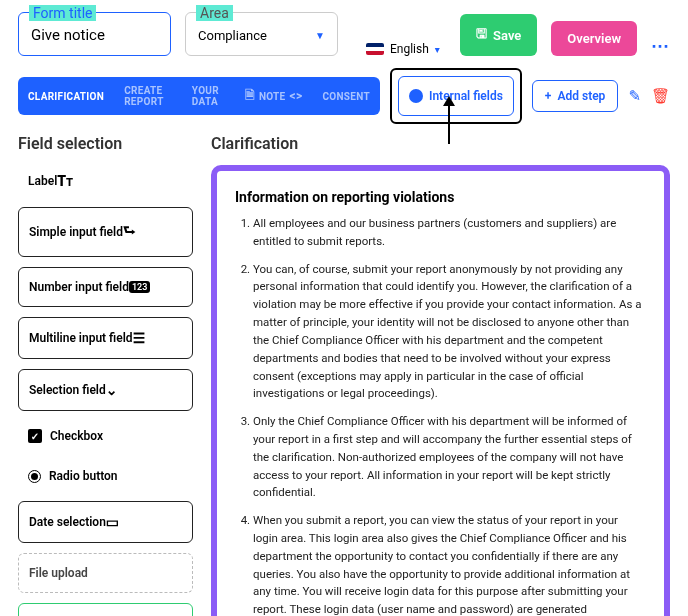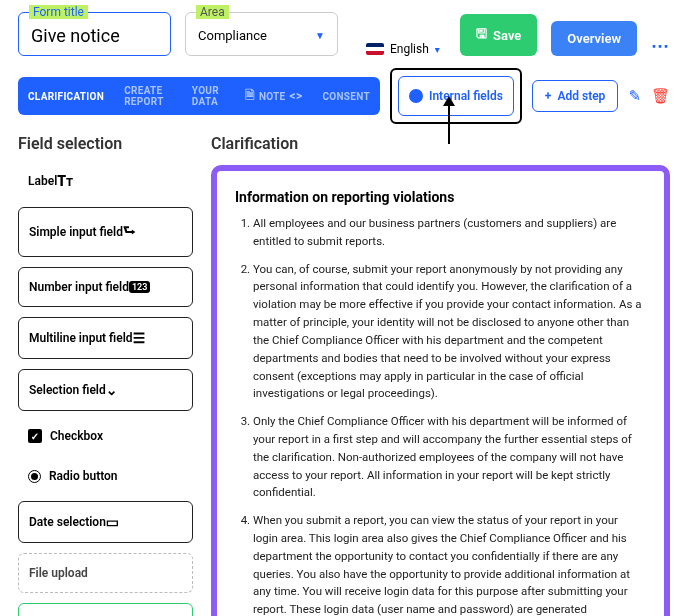--- a/index.html
+++ b/index.html
@@ -1,29 +1,29 @@
 <!DOCTYPE html>
 <html><head>
 <meta charset="utf-8">
 <style>
 *{box-sizing:border-box;margin:0;padding:0;font-family:-apple-system,BlinkMacSystemFont,"Segoe UI",Roboto,sans-serif}
 body{background:#fff;width:688px;height:616px;overflow:hidden;font-size:13px;color:#000}
 .top-row{display:flex;align-items:flex-end;gap:14px;padding:12px 18px 8px}
 .field-wrap{position:relative;border:1.5px solid #1e61ff;border-radius:6px;padding:10px 12px 8px;min-height:44px;display:flex;align-items:center}
-.field-label{position:absolute;top:-8px;left:10px;background:#bef264;padding:0 4px;font-size:12px;color:#1e61ff}
+.field-label{position:absolute;top:-8px;left:10px;background:#5eead4;padding:0 4px;font-size:14px;color:#1e61ff}
 .field-wrap.area{border-color:#ccc}
 .field-wrap.area .field-label{color:#555}
-.txt-in{border:none;outline:none;font-size:18px;width:100%;background:transparent}
+.txt-in{border:none;outline:none;font-size:15px;width:100%;background:transparent}
 .area-inner{display:flex;justify-content:space-between;align-items:center;width:100%}
 .chev{font-size:10px;color:#1e61ff}
 .lang{display:flex;align-items:center;gap:6px;font-size:12px;min-width:80px}
 .lang .chev{color:#1e61ff}
 .btn{border:none;border-radius:6px;padding:10px 16px;font-size:13px;font-weight:600;cursor:pointer;display:flex;align-items:center;gap:6px}
 .btn-save{background:#2ecc71;color:#fff}
-.btn-over{background:#3b82f6;color:#fff}
+.btn-over{background:#ec4899;color:#fff}
 .dots{font-size:18px;color:#1e61ff;font-weight:700;cursor:pointer;letter-spacing:1px}
 .tabs-row{display:flex;align-items:center;gap:10px;padding:0 18px;margin-top:4px}
 .tabs{display:flex;background:#1e61ff;border-radius:6px;overflow:hidden;flex:1;height:38px;align-items:center}
 .tab{font-size:10px;font-weight:700;color:#a8c3ff;padding:0 10px;letter-spacing:.3px;display:flex;align-items:center;gap:4px;height:100%}
 .tab.active{color:#fff}
 .tab .ti{font-size:12px}
 .internal-chip{border:2.5px solid #000;border-radius:6px;padding:6px;background:#fff}
 .internal-btn{display:flex;align-items:center;gap:6px;border:1px solid #1e61ff;border-radius:6px;padding:12px 10px;font-size:12px;font-weight:600;color:#1e61ff;background:#fff}
 .globe{width:14px;height:14px;border-radius:50%;background:#1e61ff;position:relative}
 .add-step{display:flex;align-items:center;gap:6px;border:1px solid #1e61ff;border-radius:6px;padding:8px 12px;font-size:12px;font-weight:600;color:#1e61ff;background:#fff}

